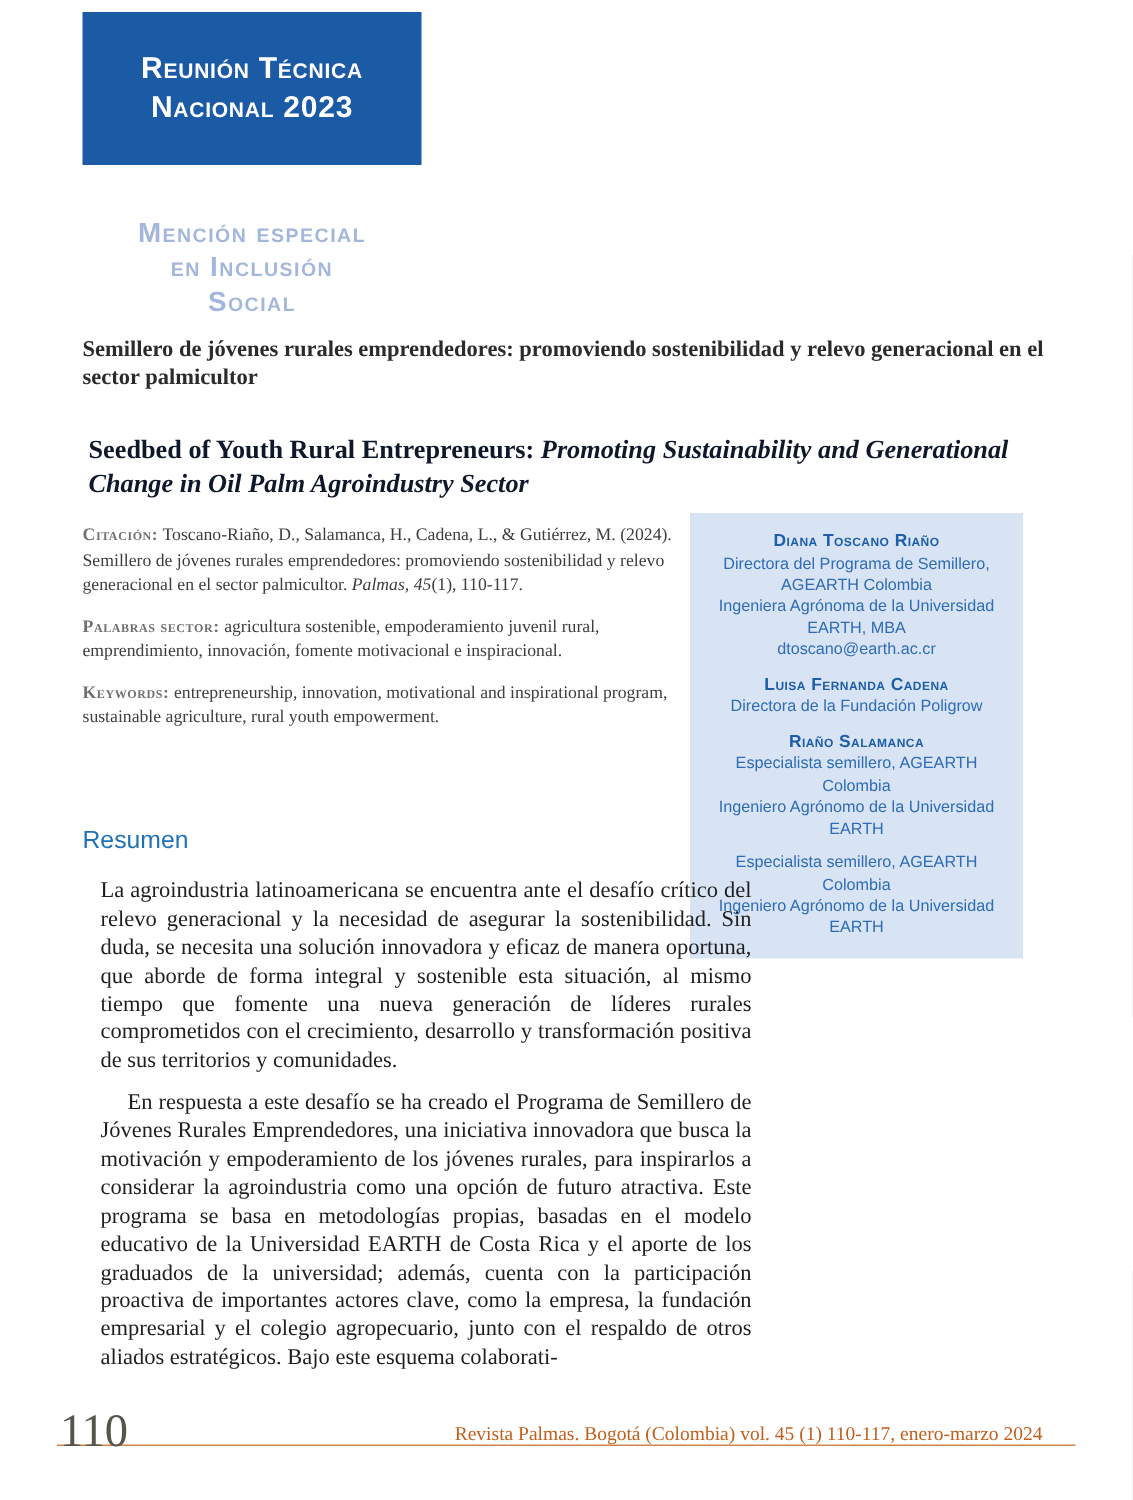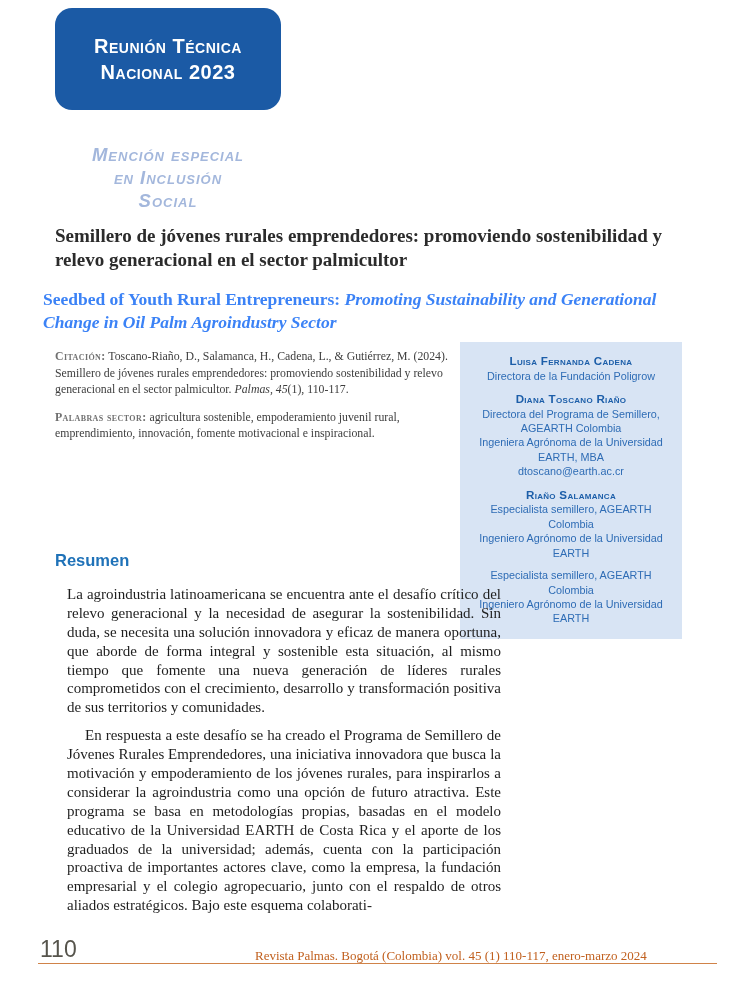--- a/index.html
+++ b/index.html
@@ -11,42 +11,40 @@
   }
 
   
   .badge {
     position:absolute; left:55px; top:8px; width:226px; height:102px;
     background:#1b5aa5; color:#ffffff;
     display:flex; align-items:center; justify-content:center; text-align:center;
     font-family:"Liberation Sans", sans-serif; font-weight:bold;
     font-variant:small-caps; font-size:20px; line-height:1.3; letter-spacing:0.5px;
     white-space:pre-line;
-    border-radius:17px;
   }
 
   .mention {
     position:absolute; left:55px; top:120px; width:226px;
     text-align:center; color:#a3b7dc;
     font-family:"Liberation Sans", sans-serif; font-weight:bold;
     font-variant:small-caps; font-size:18.5px; line-height:1.25; letter-spacing:1px;
     white-space:pre-line;
-    font-style:italic;
   }
 
   .title {
     position:absolute; left:55px; top:224px; width:648px;
     font-family:"Liberation Serif", serif; font-weight:bold;
-    font-size:19px; line-height:1.28; color:#2b2b2b;
+    font-size:15px; line-height:1.28; color:#2b2b2b;
   }
 
   .subtitle {
-    position:absolute; left:43px; top:288px; width:620px;
+    position:absolute; left:59px; top:288px; width:620px;
     font-family:"Liberation Serif", serif; font-weight:bold;
-    font-size:17.5px; line-height:1.3; color:#3b82f6;
+    font-size:17.5px; line-height:1.3; color:#0f172a;
   }
   .subtitle .it { font-style:italic; }
 
   
   .meta {
     position:absolute; left:55px; top:348px; width:394px;
     font-family:Liberation Serif, serif; font-size:11.8px;
     line-height:1.4; color:#3d3d3d;
   }
   .meta p { margin-bottom:11px; }
@@ -66,42 +64,42 @@
   .author:last-child { margin-bottom:0; }
   .author-name {
     font-weight:bold; font-variant:small-caps; font-size:11.6px;
     color:#1c5ea9; letter-spacing:0.3px;
   }
   .author-details { white-space:pre-line; }
 
   
   .section-heading {
     position:absolute; left:55px; top:551px;
-    font-family:"Liberation Sans", sans-serif; font-weight:bold;
+    font-family:"Liberation Sans", sans-serif; font-weight:normal;
     font-size:16.5px; color:#1f72b8;
   }
   .abstract {
     position:absolute; left:67px; top:585px; width:434px;
     font-family:"Liberation Serif", serif; font-size:15px; line-height:1.26;
     text-align:justify; color:#1e1e1e;
   }
   .abstract p + p { margin-top:9px; text-indent:18px; }
 
   
   .footer-rule {
     position:absolute; left:38px; right:38px; top:963px;
     border-top:1.5px solid #d08349;
   }
   .page-num {
     position:absolute; left:40px; top:936px;
-    font-family:Liberation Sans, sans-serif; font-size:23px; color:#56544c;
+    font-family:Liberation Serif, serif; font-size:31px; color:#56544c;
   }
   .journal-info {
     position:absolute; left:255px; width:440px; top:948px;
-    text-align:left; font-family:"Liberation Serif", serif;
+    text-align:right; font-family:"Liberation Serif", serif;
     font-size:13px; color:#c1601e;
   }
 </style>
 </head>
 <body>
 
 <div class="page">
 
   <div class="badge">
     <span>Reunión Técnica
@@ -114,34 +112,35 @@
 Social</span>
   </div>
 
   <h1 class="title">Semillero de jóvenes rurales emprendedores: promoviendo sostenibilidad y relevo generacional en el sector palmicultor</h1>
 
   <h2 class="subtitle"><span>Seedbed of Youth Rural Entrepreneurs: </span><span class="it">Promoting Sustainability and Generational Change in Oil Palm Agroindustry Sector</span></h2>
 
   <div class="meta">
     <p><span class="meta-label">Citación:</span><span> Toscano-Riaño, D., Salamanca, H., Cadena, L., &amp; Gutiérrez, M. (2024). Semillero de jóvenes rurales emprendedores: promoviendo sostenibilidad y relevo generacional en el sector palmicultor. </span><i>Palmas, 45</i><span>(1), 110-117.</span></p>
     <p><span class="meta-label">Palabras sector:</span><span> agricultura sostenible, empoderamiento juvenil rural, emprendimiento, innovación, fomente motivacional e inspiracional.</span></p>
+    <p><span class="meta-label">Keywords:</span><span> entrepreneurship, innovation, motivational and inspirational program, sustainable agriculture, rural youth empowerment.</span></p>
   </div>
 
   <div class="authors">
-    <div class="author">
-      <div class="author-name">Luisa Fernanda Cadena</div>
-      <div class="author-details">Directora de la Fundación Poligrow</div>
-    </div>
     <div class="author">
       <div class="author-name">Diana Toscano Riaño</div>
       <div class="author-details">Directora del Programa de Semillero,
 AGEARTH Colombia
 Ingeniera Agrónoma de la Universidad
 EARTH, MBA
 dtoscano@earth.ac.cr</div>
+    </div>
+    <div class="author">
+      <div class="author-name">Luisa Fernanda Cadena</div>
+      <div class="author-details">Directora de la Fundación Poligrow</div>
     </div>
     <div class="author">
       <div class="author-name">Riaño Salamanca</div>
       <div class="author-details">Especialista semillero, AGEARTH Colombia
 Ingeniero Agrónomo de la Universidad
 EARTH</div>
     </div>
     <div class="author">
       <div class="author-details">Especialista semillero, AGEARTH Colombia
 Ingeniero Agrónomo de la Universidad

